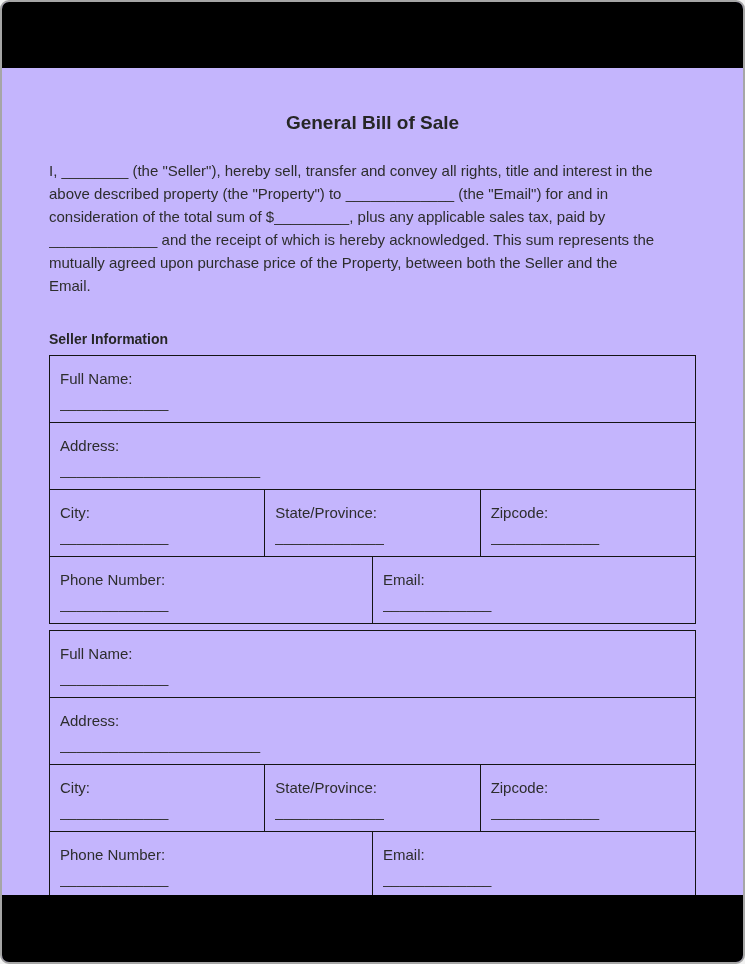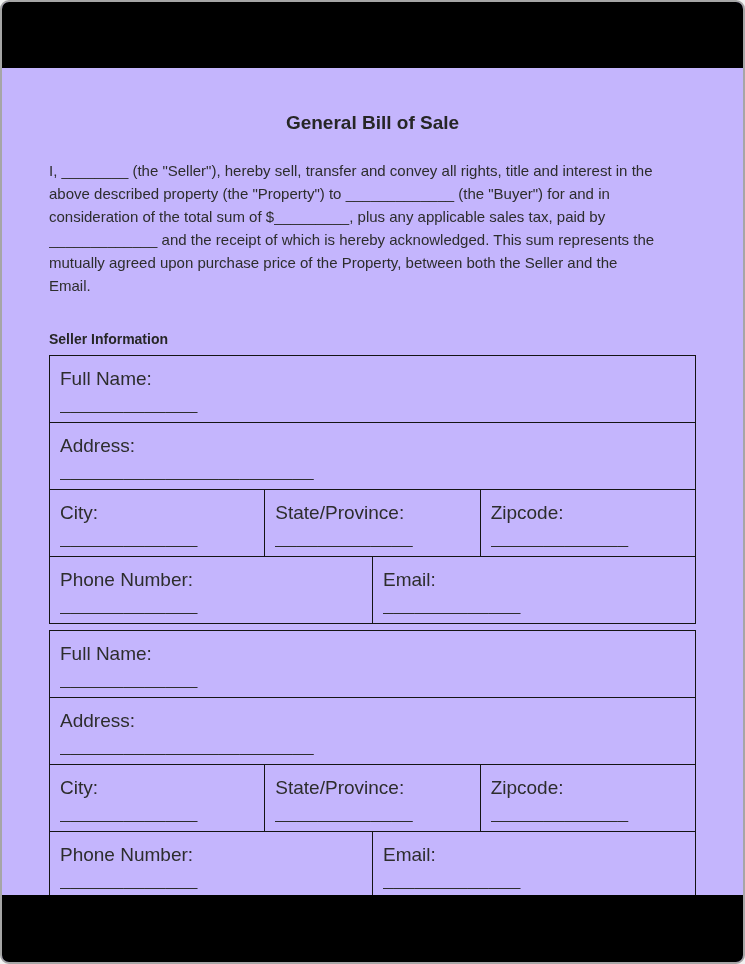--- a/index.html
+++ b/index.html
@@ -70,21 +70,21 @@
     border-collapse: collapse;
     table-layout: fixed;
     margin-top: 6px;
   }
   .info-table td {
     border: 1.5px solid #141414;
     box-sizing: border-box;
     height: 67px;
     vertical-align: top;
     padding: 12px 10px 0 10px;
-    font-size: 19px;
+    font-size: 15px;
     color: #2d2d2d;
   }
   .lbl {
     line-height: 21px;
   }
   .line {
     margin-top: 3px;
     line-height: 21px;
     white-space: nowrap;
     overflow: hidden;
@@ -97,21 +97,21 @@
 <div class="window">
 
   <div class="bar-top"></div>
 
   <div class="page">
 
     <div class="doc-title">General Bill of Sale</div>
 
     <div class="intro">
       <div class="intro-line">I, ________ (the "Seller"), hereby sell, transfer and convey all rights, title and interest in the</div>
-      <div class="intro-line">above described property (the "Property") to _____________ (the "Buyer") for and in</div>
+      <div class="intro-line">above described property (the "Property") to _____________ (the "Email") for and in</div>
       <div class="intro-line">consideration of the total sum of $_________, plus any applicable sales tax, paid by</div>
       <div class="intro-line">_____________ and the receipt of which is hereby acknowledged. This sum represents the</div>
       <div class="intro-line">mutually agreed upon purchase price of the Property, between both the Seller and the</div>
       <div class="intro-line">Email.</div>
     </div>
 
     <div class="sec-heading">Seller Information</div>
 
     <table class="info-table">
       <colgroup>

